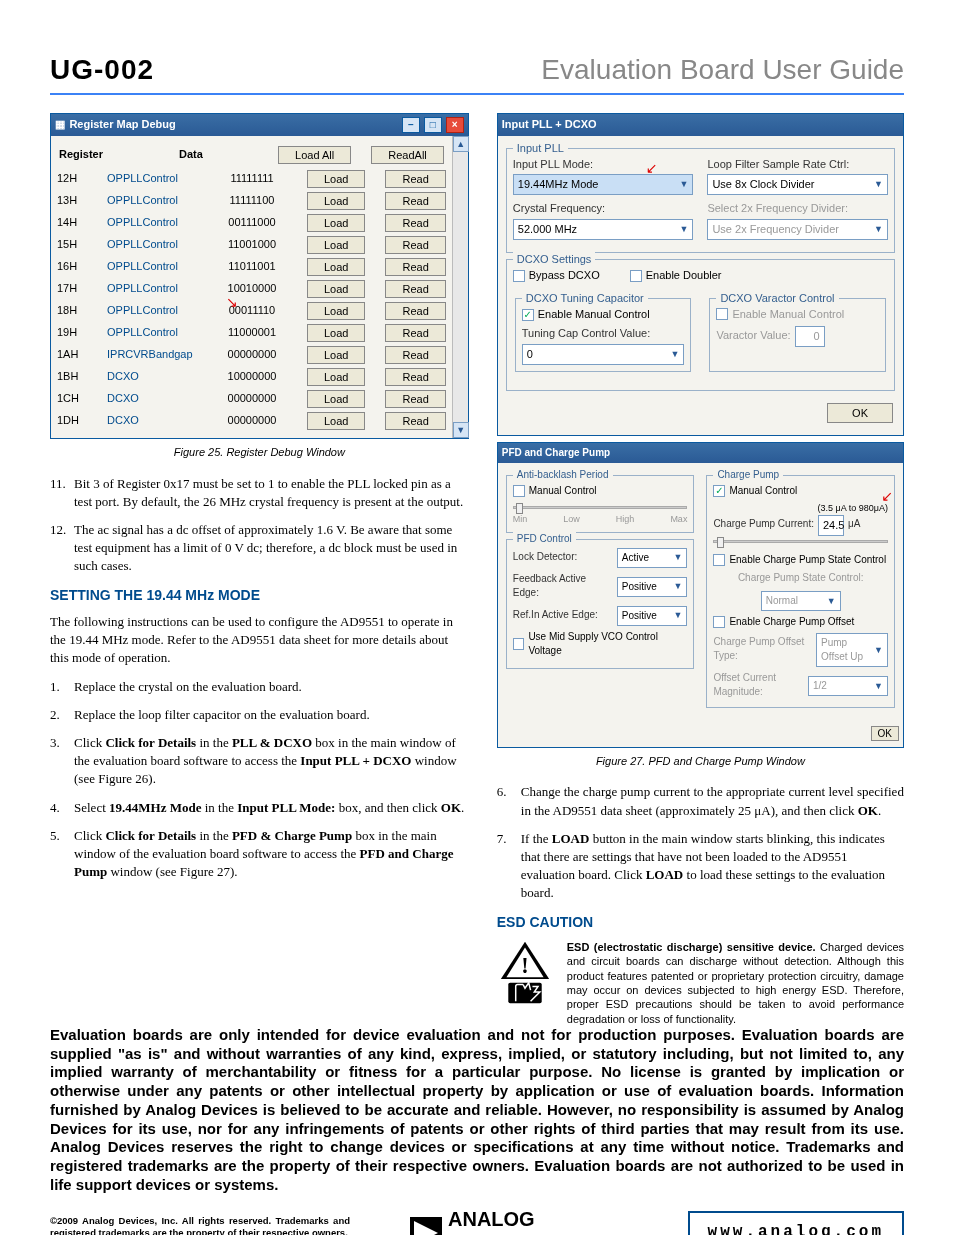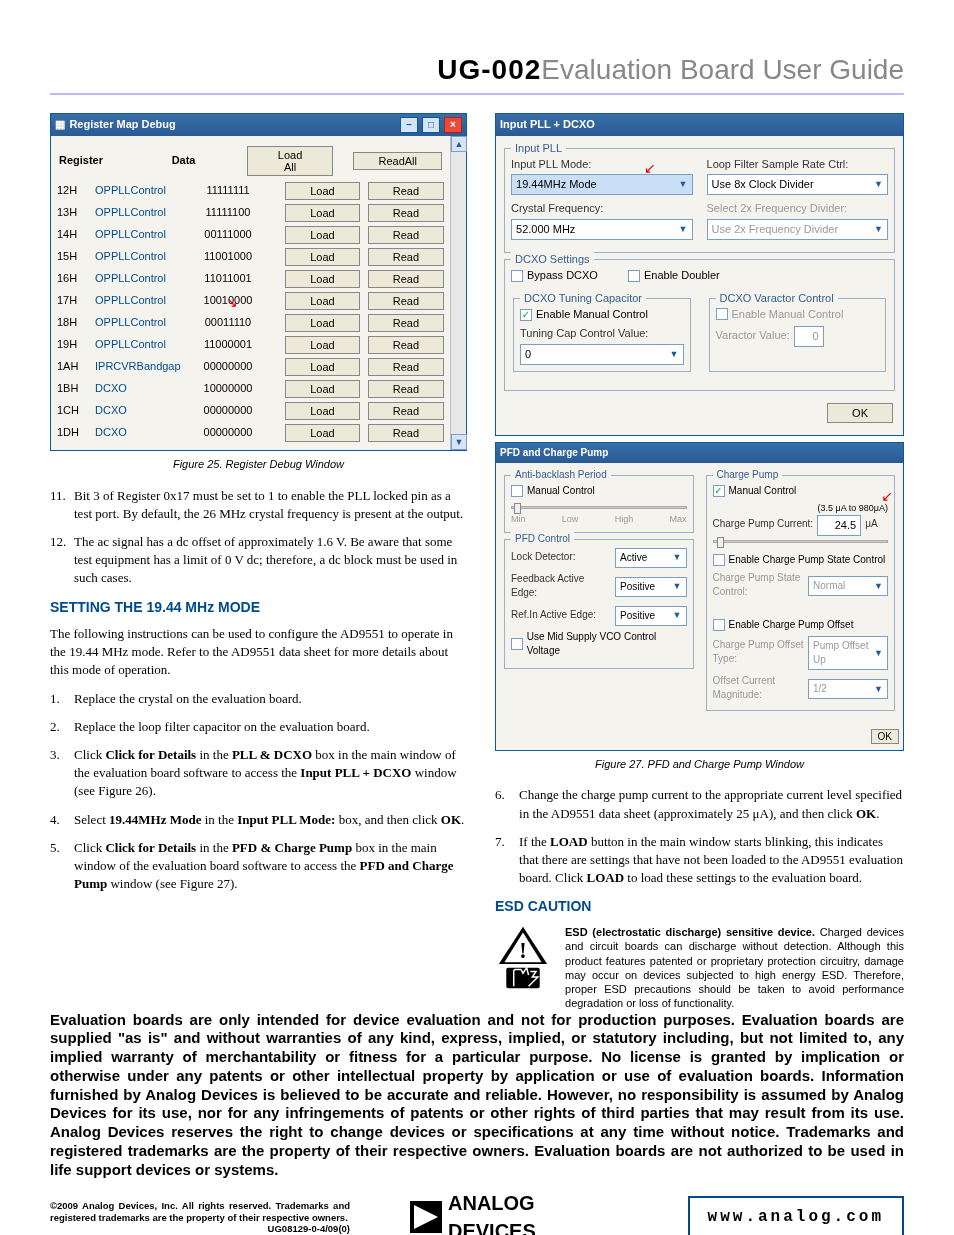--- a/index.html
+++ b/index.html
@@ -1,35 +1,35 @@
 <!DOCTYPE html>
 <html><head>
 <meta charset="utf-8">
 <style>
   * { box-sizing: border-box; margin: 0; padding: 0; }
   body { font-family: Georgia, 'Times New Roman', serif; font-size: 13px; color: #000; background: #fff; width: 954px; margin: 0 auto; padding: 50px 50px 20px 50px; line-height: 1.4; }
-  .header-bar { display: flex; justify-content: flex-end; align-items: baseline; border-bottom: 2px solid #c4b5fd; padding-bottom: 4px; margin-bottom: 18px; }
+  .header-bar { display: flex; justify-content: space-between; align-items: baseline; border-bottom: 2px solid #3b82f6; padding-bottom: 4px; margin-bottom: 18px; }
   .hdr-left { font-family: Arial, sans-serif; font-size: 28px; font-weight: 700; letter-spacing: 1px; }
   .hdr-right { font-family: Arial, sans-serif; font-size: 28px; font-weight: 400; color: #888; }
   .columns { display: flex; gap: 28px; }
   .col { flex: 1 1 50%; }
   .win { border: 1px solid #0a5aa0; background: #ece9d8; margin-bottom: 6px; font-family: Tahoma, Arial, sans-serif; font-size: 11px; }
   .titlebar { background: linear-gradient(#3a6ea5,#2a5a95); color: #fff; display: flex; align-items: center; padding: 3px 4px; font-weight: bold; gap: 4px; }
   .titlebar .spacer { flex: 1; }
   .wbtn { width: 18px; height: 16px; display: inline-flex; align-items: center; justify-content: center; background: #d6e5f5; border: 1px solid #0a5aa0; color: #0a5aa0; font-size: 10px; line-height: 1; }
   .wbtn.close { background: #e74b3b; color: #fff; border-color: #b02212; }
   .win-body { background: #f4f3ee; padding: 6px; }
   .rm-head { display: flex; font-weight: bold; padding: 4px 2px; align-items: center; }
   .rm-head .c-reg { width: 120px; }
   .rm-head .c-data { width: 80px; }
-  .rm-row { display: flex; align-items: center; padding: 2px 0; gap: 8px; }
+  .rm-row { display: flex; align-items: center; padding: 2px 0; gap: 20px; }
   .rm-row .c-addr { width: 30px; }
   .rm-row .c-name { width: 90px; color: #004b8d; }
   .rm-row .c-data { width: 70px; text-align: center; }
-  .btn { background: #ece9d8; border: 1px solid #888; padding: 2px 24px; font-family: Tahoma, Arial, sans-serif; font-size: 11px; }
+  .btn { background: #ece9d8; border: 1px solid #888; padding: 2px 16px; font-family: Tahoma, Arial, sans-serif; font-size: 11px; }
   .scroll-side { width: 16px; background: #e8e8e8; display: flex; flex-direction: column; justify-content: space-between; border-left: 1px solid #bbb; }
   .sbtn { width: 16px; height: 16px; background: #d6e5f5; border: 1px solid #7a9ec4; display: flex; align-items: center; justify-content: center; font-size: 9px; color: #2a5a95; }
   .rm-outer { display: flex; }
   .caption { text-align: center; font-style: italic; font-family: Arial, sans-serif; font-size: 11px; margin: 6px 0 14px; }
   ol.numlist { list-style: none; padding-left: 0; }
   ol.numlist li { display: flex; margin-bottom: 10px; }
   ol.numlist li .num { width: 24px; flex: 0 0 24px; }
   ol.numlist li .txt { flex: 1; }
   h3.sect { font-family: Arial, sans-serif; font-size: 14px; font-weight: bold; color: #004b8d; margin: 10px 0 8px; }
   p.body { margin-bottom: 10px; }
@@ -368,45 +368,45 @@
         <div style="flex:1;">
           <div class="fieldset">
             <div class="legend">Charge Pump</div>
             <label class="chk">
                 <span class="box">✓</span>
                 <span>Manual Control</span>
               </label>
             <div style="text-align:right; font-size:9px;">(3.5 μA to 980μA)</div>
             <div style="display:flex; align-items:center; gap:4px;">
               <span class="lbl">Charge Pump Current:</span>
-              <span class="minibox" style="width:44px;">24.5</span>
+              <span class="minibox" style="width:26px;">24.5</span>
               <span class="lbl">μA</span>
             </div>
             <div class="slider">
                 <div class="thumb" style="left:3px;"></div>
               </div>
             <div style="height:6px;"></div>
             <label class="chk">
                 <span class="box"></span>
                 <span>Enable Charge Pump State Control</span>
               </label>
-            <div style="display:flex; align-items:center; gap:4px; margin-bottom:17px;">
+            <div style="display:flex; align-items:center; gap:4px; margin-bottom:4px;flex-direction:column;">
                 <span class="lbl disabled" style="flex:1;">Charge Pump State Control:</span>
                 <div class="select" style="width:80px; color:#999;">
                   <span>Normal</span>
                   <span class="chev">▼</span>
                 </div>
               </div>
             <label class="chk">
                 <span class="box"></span>
                 <span>Enable Charge Pump Offset</span>
               </label>
             <div style="display:flex; align-items:center; gap:4px; margin-bottom:4px;">
                 <span class="lbl disabled" style="flex:1;">Charge Pump Offset Type:</span>
-                <div class="select" style="width:80px; color:#999;">
+                <div class="select" style="width:72px; color:#999;">
                   <span>Pump Offset Up</span>
                   <span class="chev">▼</span>
                 </div>
               </div>
             <div style="display:flex; align-items:center; gap:4px;">
                 <span class="lbl disabled" style="flex:1;">Offset Current Magnitude:</span>
                 <div class="select" style="width:80px; color:#999;">
                   <span>1/2</span>
                   <span class="chev">▼</span>
                 </div>

